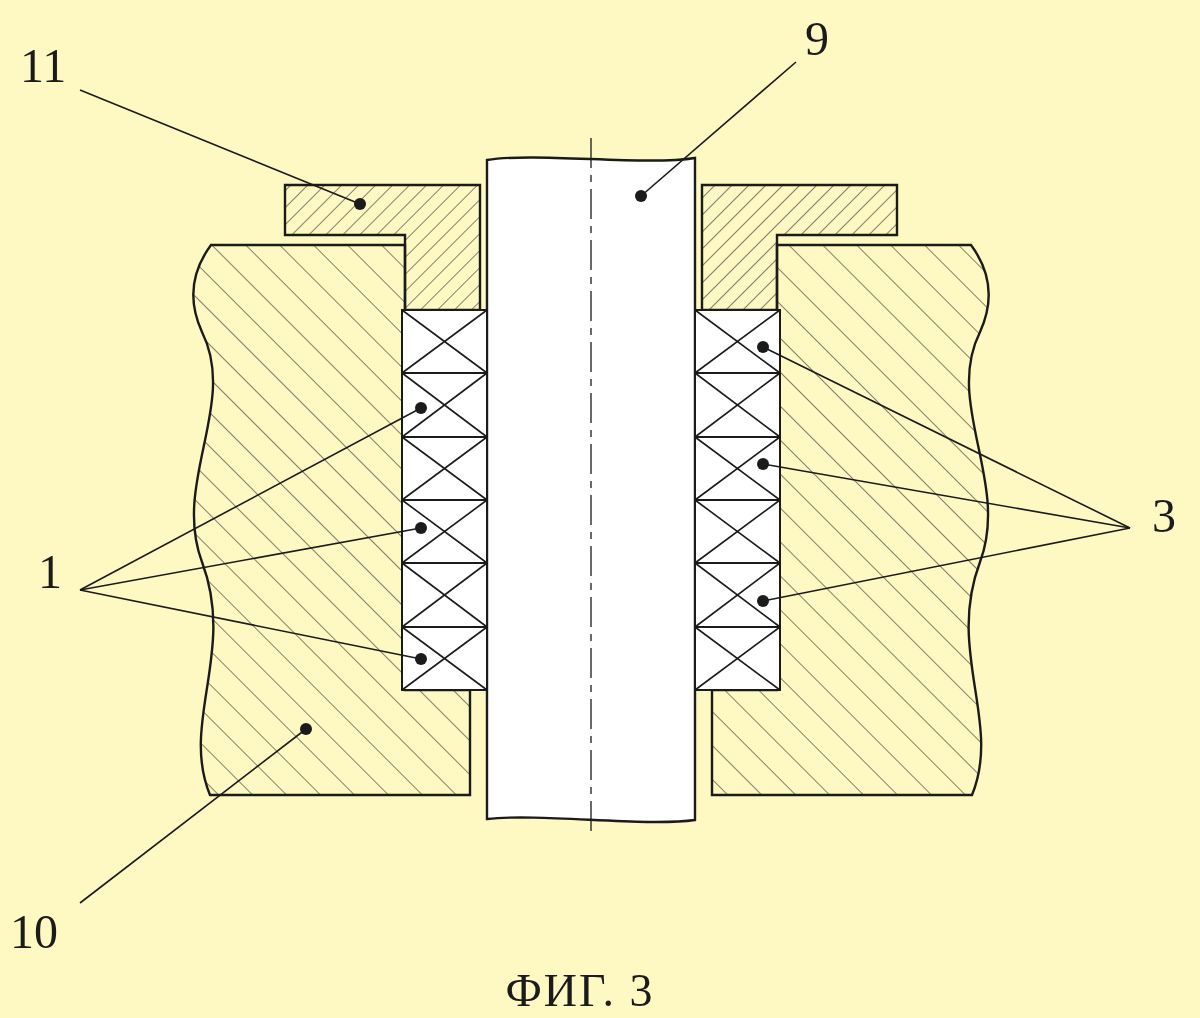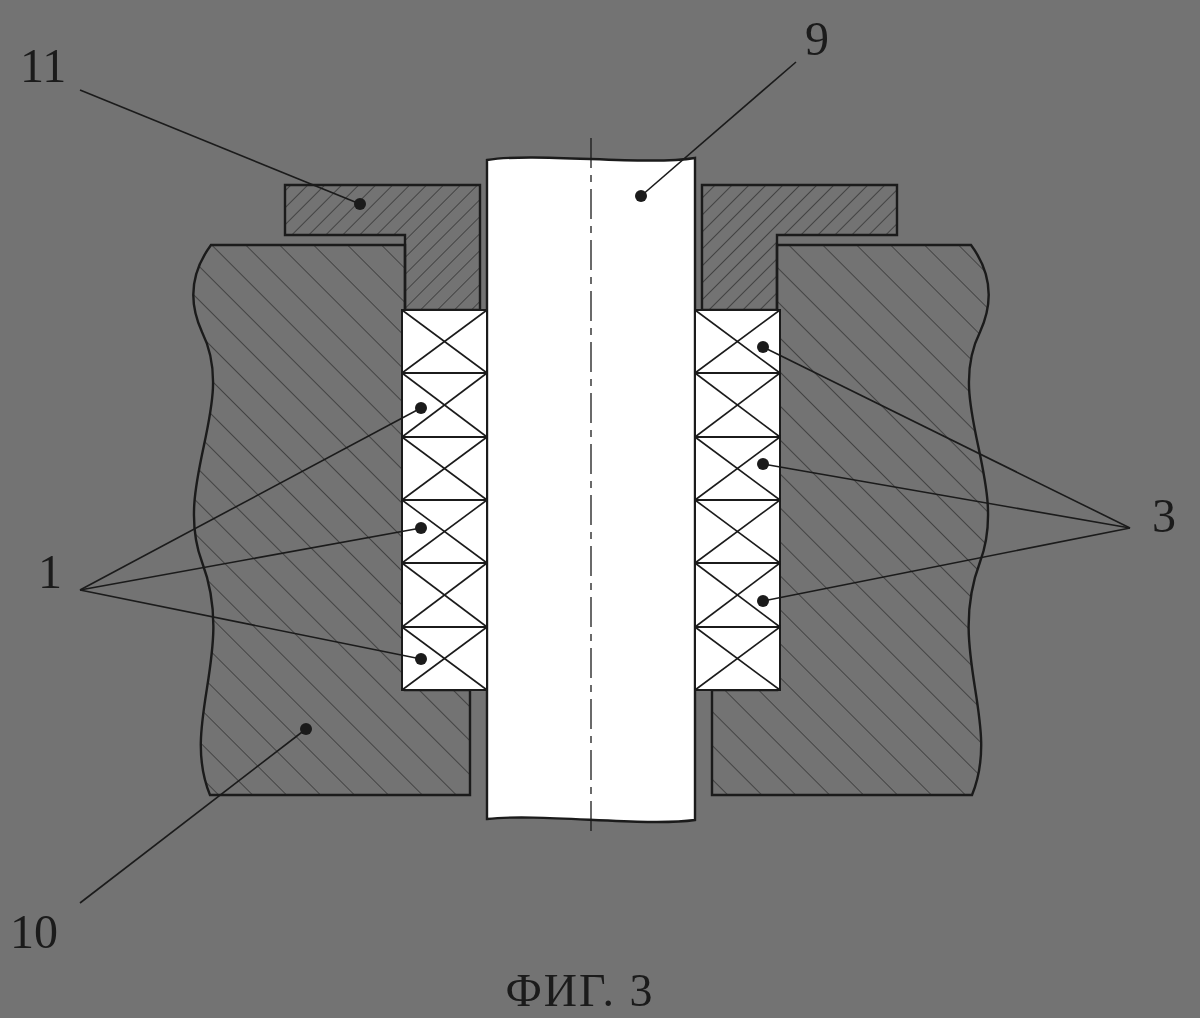--- a/index.html
+++ b/index.html
@@ -5,21 +5,21 @@
   html, body {
     margin: 0;
     padding: 0;
     background: #ffffff;
     font-family: "Liberation Serif", serif;
   }
   .canvas {
     position: relative;
     width: 1200px;
     height: 1018px;
-    background: #737373;
+    background: #fef9c3;
     overflow: hidden;
   }
   svg.fig {
     position: absolute;
     inset: 0;
     color: #1b1b1b;
   }
   text.ref-label {
     font-family: "Liberation Serif", serif;
     font-size: 48px;

